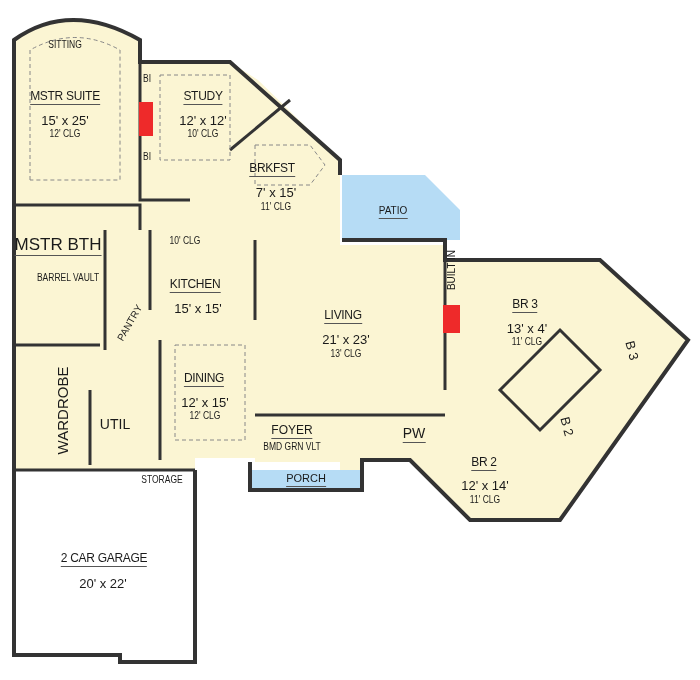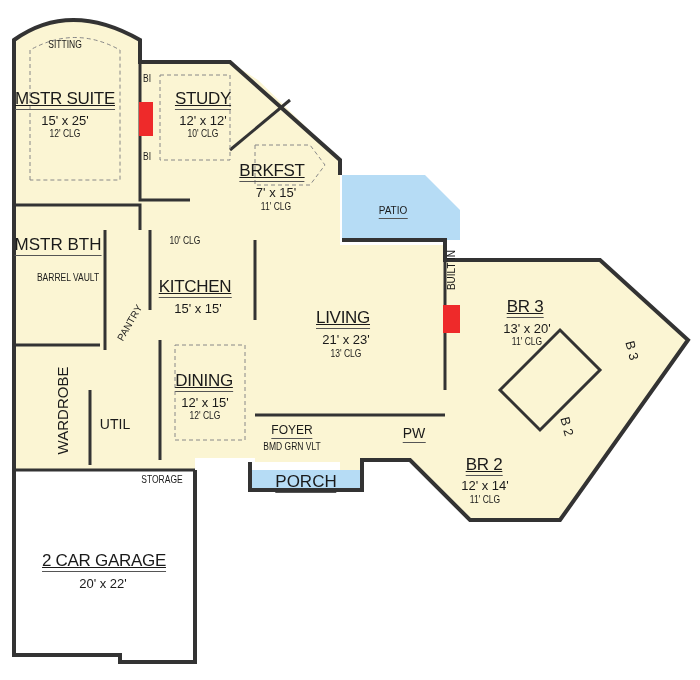--- a/index.html
+++ b/index.html
@@ -1,19 +1,19 @@
 <!DOCTYPE html>
 <html><head>
 <meta charset="utf-8">
 <style>
   html, body { margin:0; padding:0; background:#ffffff; }
   body { width:700px; height:680px; position:relative; overflow:hidden; font-family:"Liberation Sans", sans-serif; }
   svg { position:absolute; left:0; top:0; }
   .lbl { position:absolute; color:#1a1a1a; text-align:center; white-space:nowrap; transform:translateX(-50%); line-height:1; }
-  .big { font-size:17px; letter-spacing:-0.3px;text-decoration:underline; }
+  .big { font-size:12px; letter-spacing:-0.3px; }
   .dim { font-size:13px; }
   .clg { font-size:10px; transform:translateX(-50%) scaleX(0.85); }
   .small { font-size:10px; transform:translateX(-50%) scaleX(0.85); }
   .ul { border-bottom:1px solid #555; padding-bottom:2px; }
   .vert { transform:translateX(-50%) rotate(-90deg); }
 </style>
 </head>
 <body>
 
 <svg width="700" height="680" viewBox="0 0 700 680">
@@ -90,21 +90,21 @@
 
 <div class="lbl small" style="left:130px;top:318px;transform:translateX(-50%) rotate(-60deg)">PANTRY</div>
 
 <div class="lbl big ul" style="left:343px;top:309px">LIVING</div>
 <div class="lbl dim" style="left:346px;top:333px">21' x 23'</div>
 <div class="lbl clg" style="left:346px;top:349px">13' CLG</div>
 
 <div class="lbl small vert" style="left:452px;top:265px">BUILT IN</div>
 
 <div class="lbl big ul" style="left:525px;top:298px">BR 3</div>
-<div class="lbl dim" style="left:527px;top:322px">13' x 20'</div>
+<div class="lbl dim" style="left:527px;top:322px">13' x 4'</div>
 <div class="lbl clg" style="left:527px;top:337px">11' CLG</div>
 
 <div class="lbl dim" style="left:632px;top:344px;transform:translateX(-50%) rotate(75deg)">B 3</div>
 <div class="lbl dim" style="left:567px;top:420px;transform:translateX(-50%) rotate(75deg)">B 2</div>
 
 <div class="lbl big ul" style="left:204px;top:372px">DINING</div>
 <div class="lbl dim" style="left:205px;top:396px">12' x 15'</div>
 <div class="lbl clg" style="left:205px;top:411px">12' CLG</div>
 
 <div class="lbl dim vert" style="left:62px;top:403px;font-size:15px">WARDROBE</div>
@@ -112,17 +112,17 @@
 
 <div class="lbl dim ul" style="left:292px;top:424px;font-size:12px">FOYER</div>
 <div class="lbl small" style="left:292px;top:442px">BMD GRN VLT</div>
 
 <div class="lbl dim ul" style="left:414px;top:426px;font-size:14px">PW</div>
 
 <div class="lbl big ul" style="left:484px;top:456px">BR 2</div>
 <div class="lbl dim" style="left:485px;top:479px">12' x 14'</div>
 <div class="lbl clg" style="left:485px;top:495px">11' CLG</div>
 
-<div class="lbl dim ul" style="left:306px;top:473px;font-size:17px">PORCH</div>
+<div class="lbl dim ul" style="left:306px;top:473px;font-size:11px">PORCH</div>
 <div class="lbl small" style="left:162px;top:475px">STORAGE</div>
 
 <div class="lbl big ul" style="left:104px;top:552px">2 CAR GARAGE</div>
 <div class="lbl dim" style="left:103px;top:577px">20' x 22'</div>
 
 </body></html>

